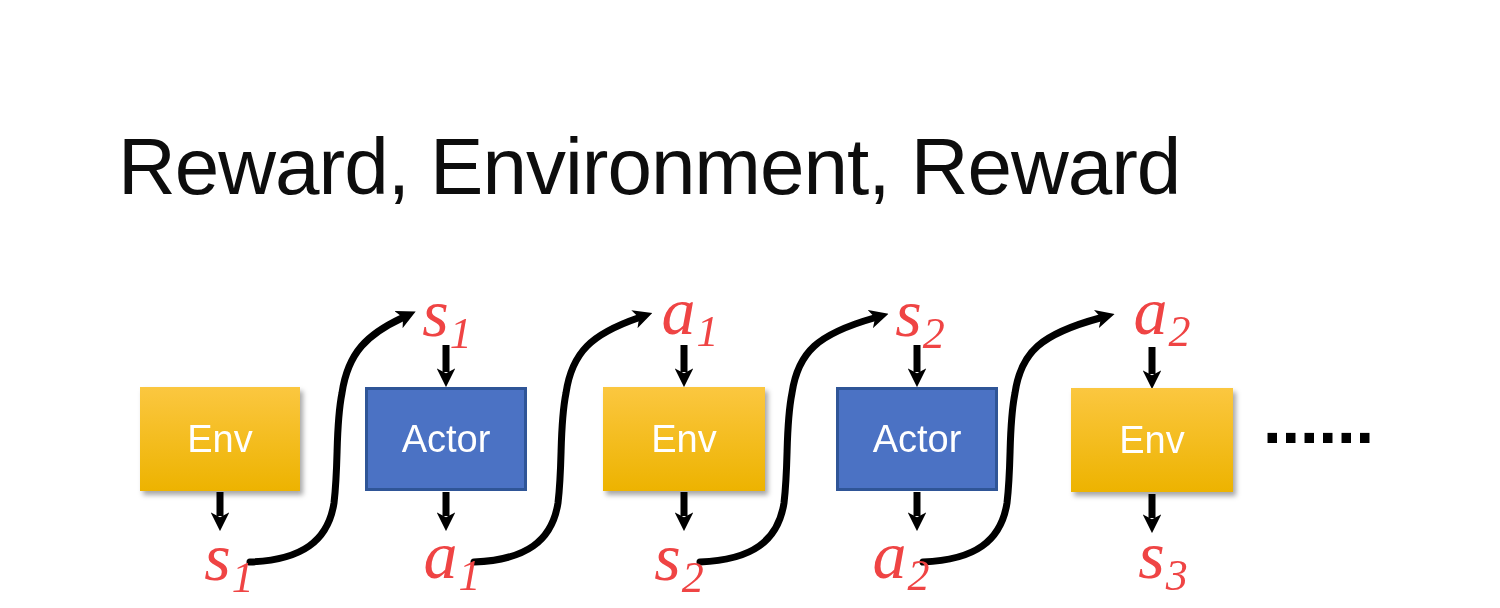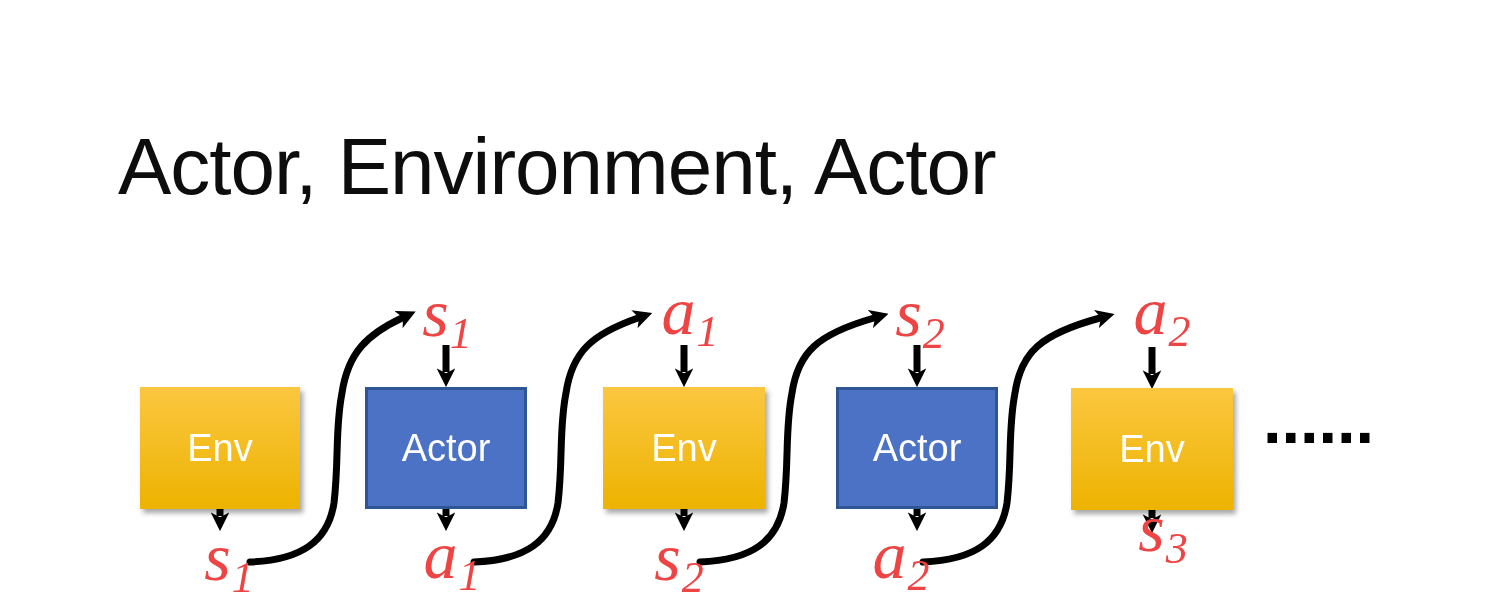--- a/index.html
+++ b/index.html
@@ -28,21 +28,21 @@
     font-weight:300;
     letter-spacing:-1px;
     line-height:86px;
     color:var(--title_text);
     white-space:nowrap;
   }
   .diagram{position:absolute;inset:0;}
   svg.arrows{position:absolute;left:0;top:0;width:1500px;height:608px;}
   .box{
     position:absolute;
-    height:122px;
+    height:104px;
     display:flex;align-items:center;justify-content:center;
     font-size:38px;
     color:var(--box_text);
   }
   .box.env{
     background:linear-gradient(180deg,var(--env_gradient_top) 0%,var(--env_gradient_bottom) 100%);
     box-shadow:3px 4px 5px rgba(0,0,0,0.35);
   }
   .box.actor{
     background:var(--actor_fill);
@@ -73,21 +73,21 @@
     line-height:54px;
     color:#000;
     white-space:nowrap;
   }
 </style>
 </head>
 <body>
 
 <div class="slide">
 
-  <h1 class="title">Actor, Environment, Actor</h1>
+  <h1 class="title">Reward, Environment, Reward</h1>
 
   <div class="diagram">
 
     <svg class="arrows" viewBox="0 0 1500 608" xmlns="http://www.w3.org/2000/svg">
       <defs>
         <marker id="ah" viewBox="0 0 10 10" refX="2" refY="5" markerWidth="2.7" markerHeight="2.7" orient="auto">
           <path d="M0 0 L10 5 L0 10 L2.6 5 Z" fill="#000"></path>
         </marker>
       </defs>
 
@@ -132,18 +132,18 @@
 
     <div class="mlabel" style="left:447px;top:287px;"><span class="base">s</span><span class="sub">1</span></div>
     <div class="mlabel" style="left:690px;top:285px;"><span class="base">a</span><span class="sub">1</span></div>
     <div class="mlabel" style="left:920px;top:287px;"><span class="base">s</span><span class="sub">2</span></div>
     <div class="mlabel" style="left:1162px;top:285px;"><span class="base">a</span><span class="sub">2</span></div>
 
     <div class="mlabel" style="left:229px;top:531px;"><span class="base">s</span><span class="sub">1</span></div>
     <div class="mlabel" style="left:452px;top:529px;"><span class="base">a</span><span class="sub">1</span></div>
     <div class="mlabel" style="left:679px;top:531px;"><span class="base">s</span><span class="sub">2</span></div>
     <div class="mlabel" style="left:901px;top:529px;"><span class="base">a</span><span class="sub">2</span></div>
-    <div class="mlabel" style="left:1163px;top:502px;"><span class="base">s</span><span class="sub">3</span></div>
+    <div class="mlabel" style="left:1163px;top:529px;"><span class="base">s</span><span class="sub">3</span></div>
 
     <div class="ellipsis">......</div>
 
   </div>
 </div>
 
 </body></html>

